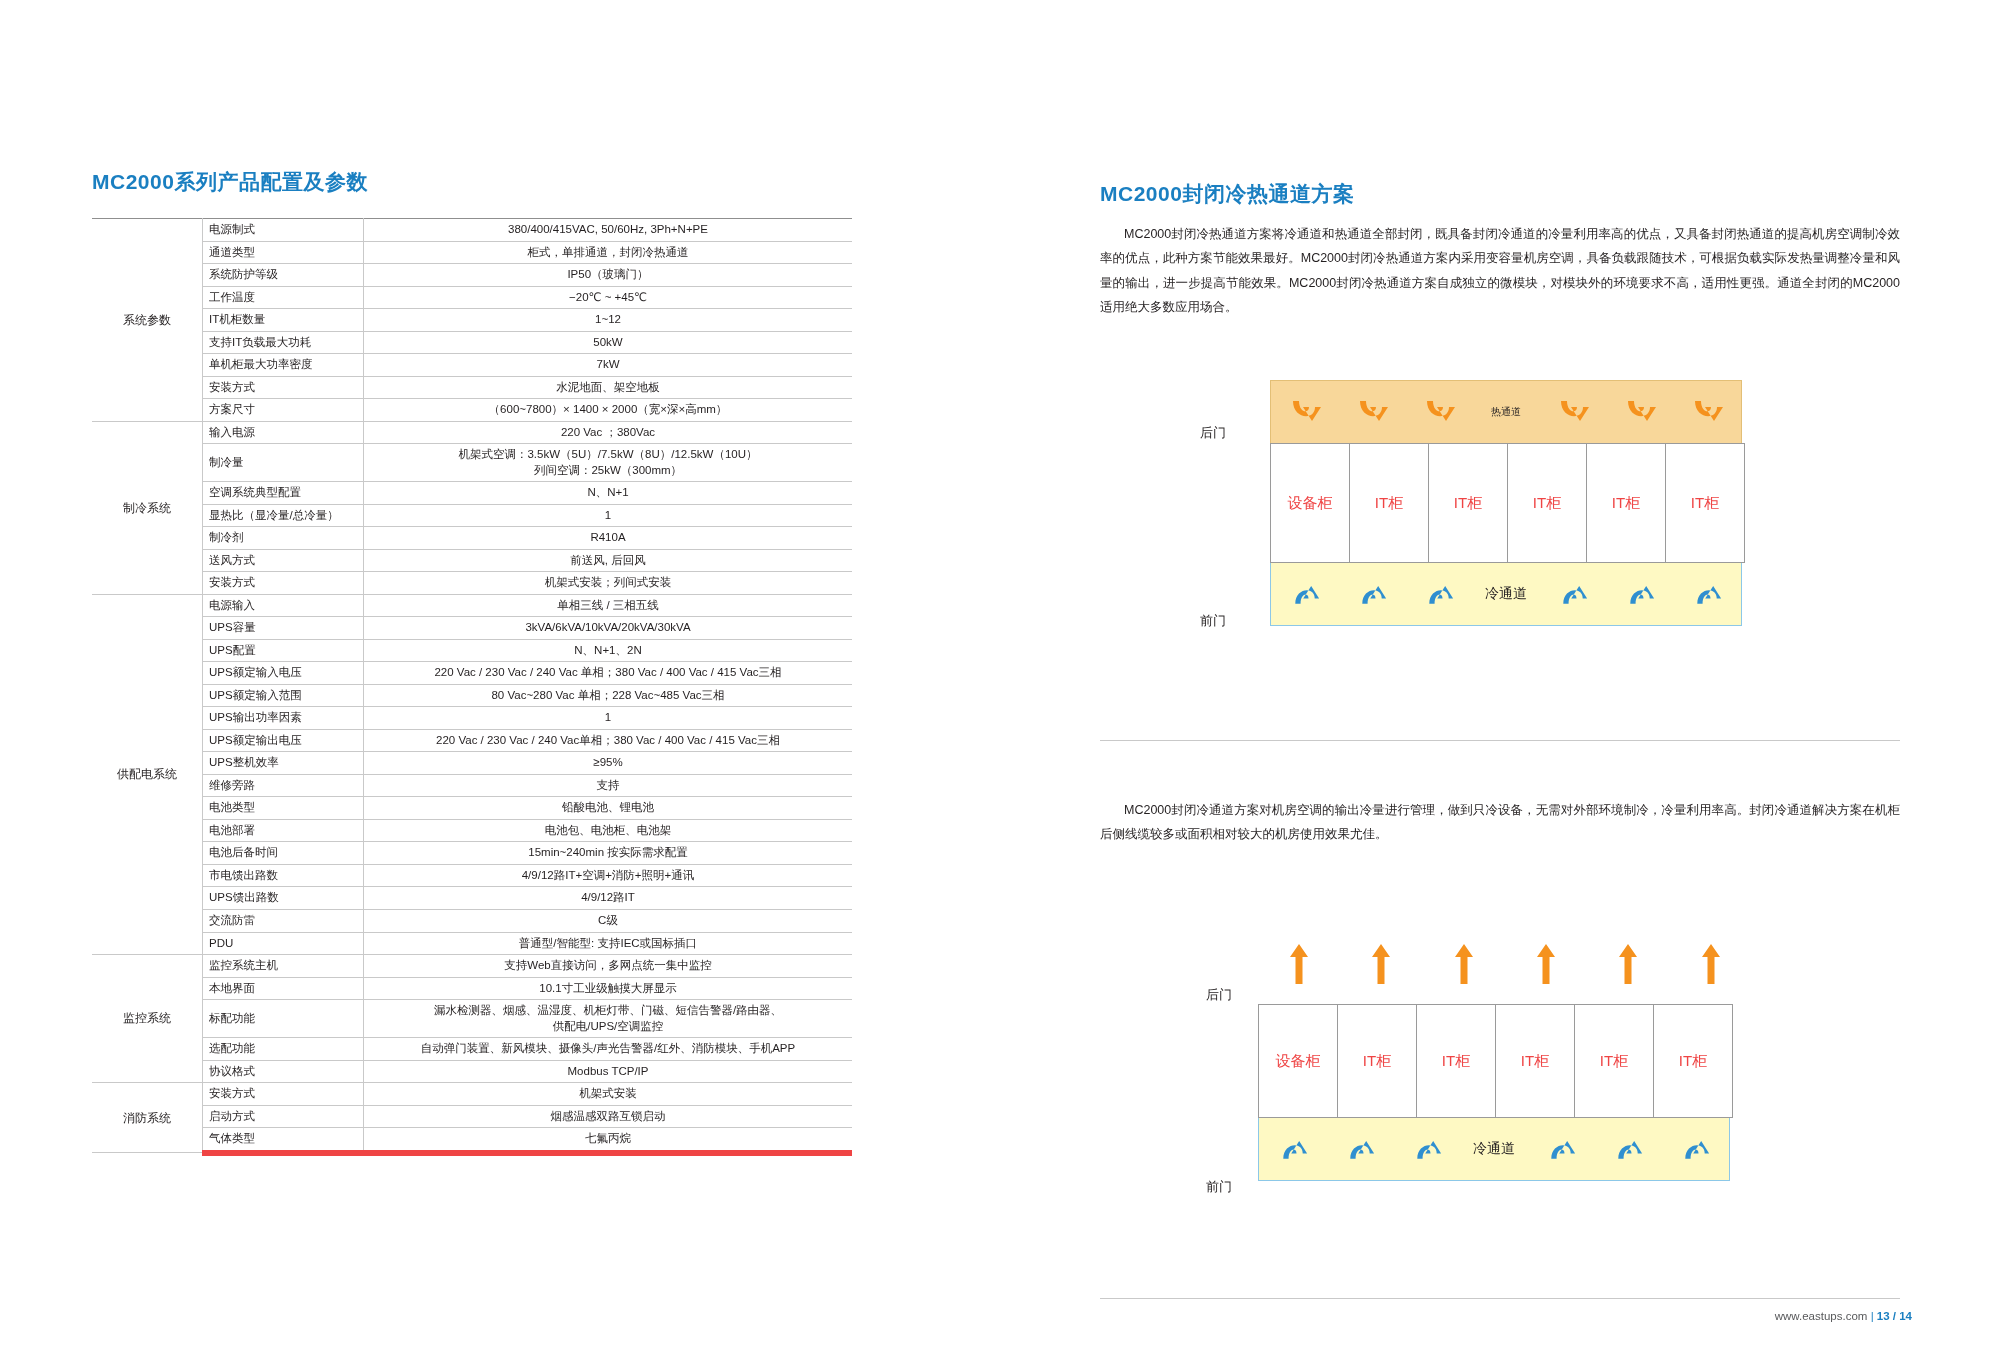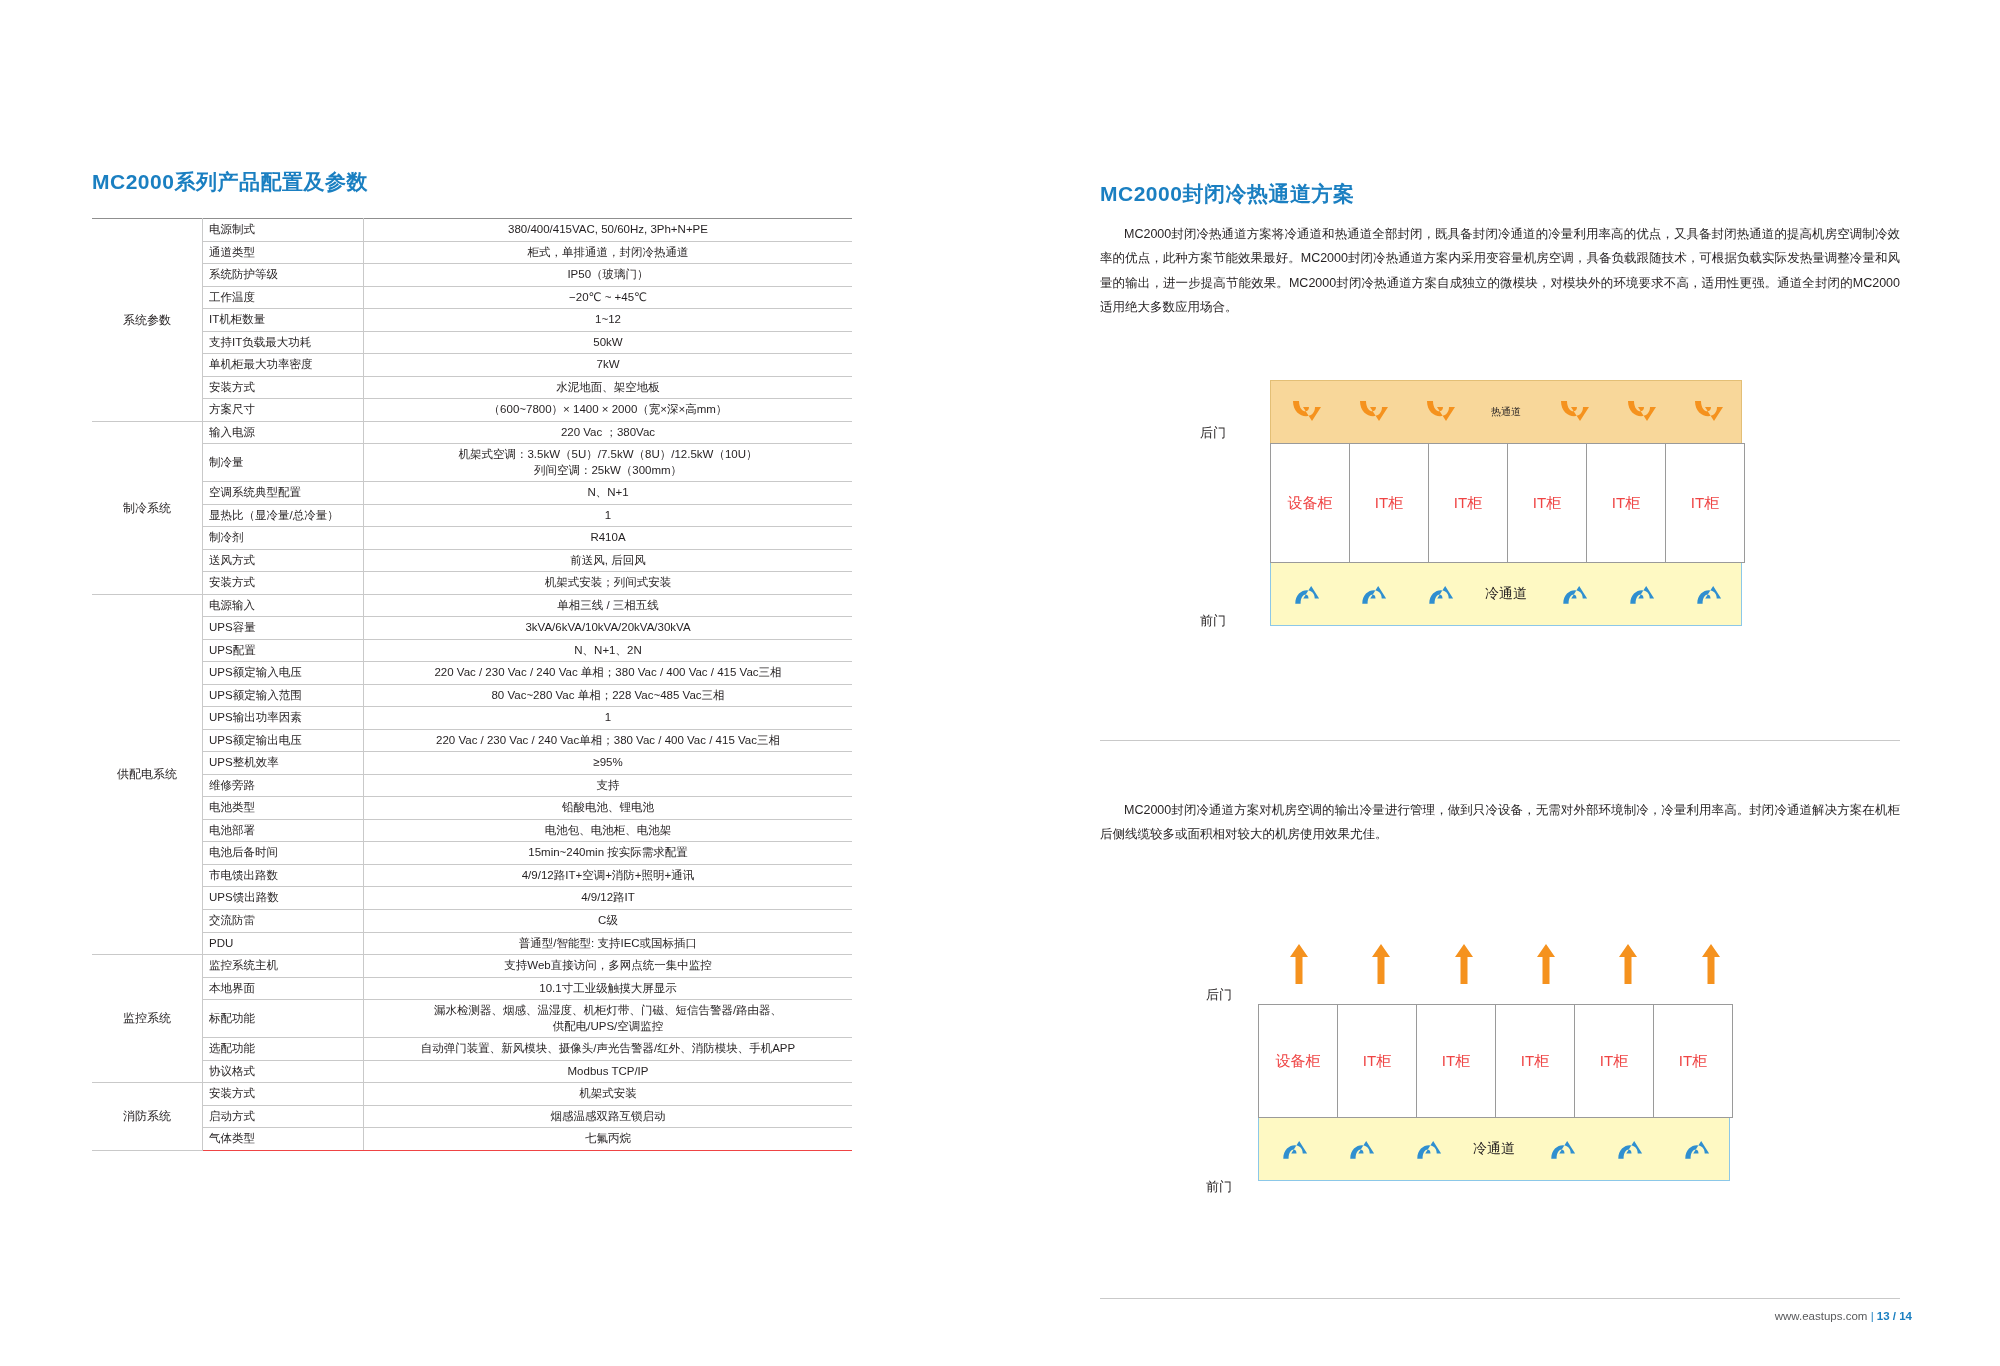--- a/index.html
+++ b/index.html
@@ -27,21 +27,21 @@
     padding:3px 6px;height:14px;line-height:1.35;
   }
   td.grp{
     width:98px;text-align:center;vertical-align:middle;
     border-right:1px solid #c9c9c9;border-bottom:1px solid #c9c9c9;
     font-size:12px;
   }
   td.key{width:148px;padding-left:12px;border-right:1px solid #c9c9c9;}
   td.val{text-align:center;}
   tr.first-row td{border-top:1px solid #8f8f8f;}
-  tr.last-row td{border-bottom:1px solid #ef4444;}
+  tr.last-row td{border-bottom:6px solid #ef4444;}
   .val .sub{display:block;}
 
   
   .right-col{position:absolute;left:1100px;top:180px;width:800px;}
   .para{
     font-size:12.5px;line-height:1.95;text-indent:24px;margin:0;color:#231f20;
     text-align:justify;
   }
   .divider{
     position:absolute;left:1100px;top:740px;width:800px;height:1px;

